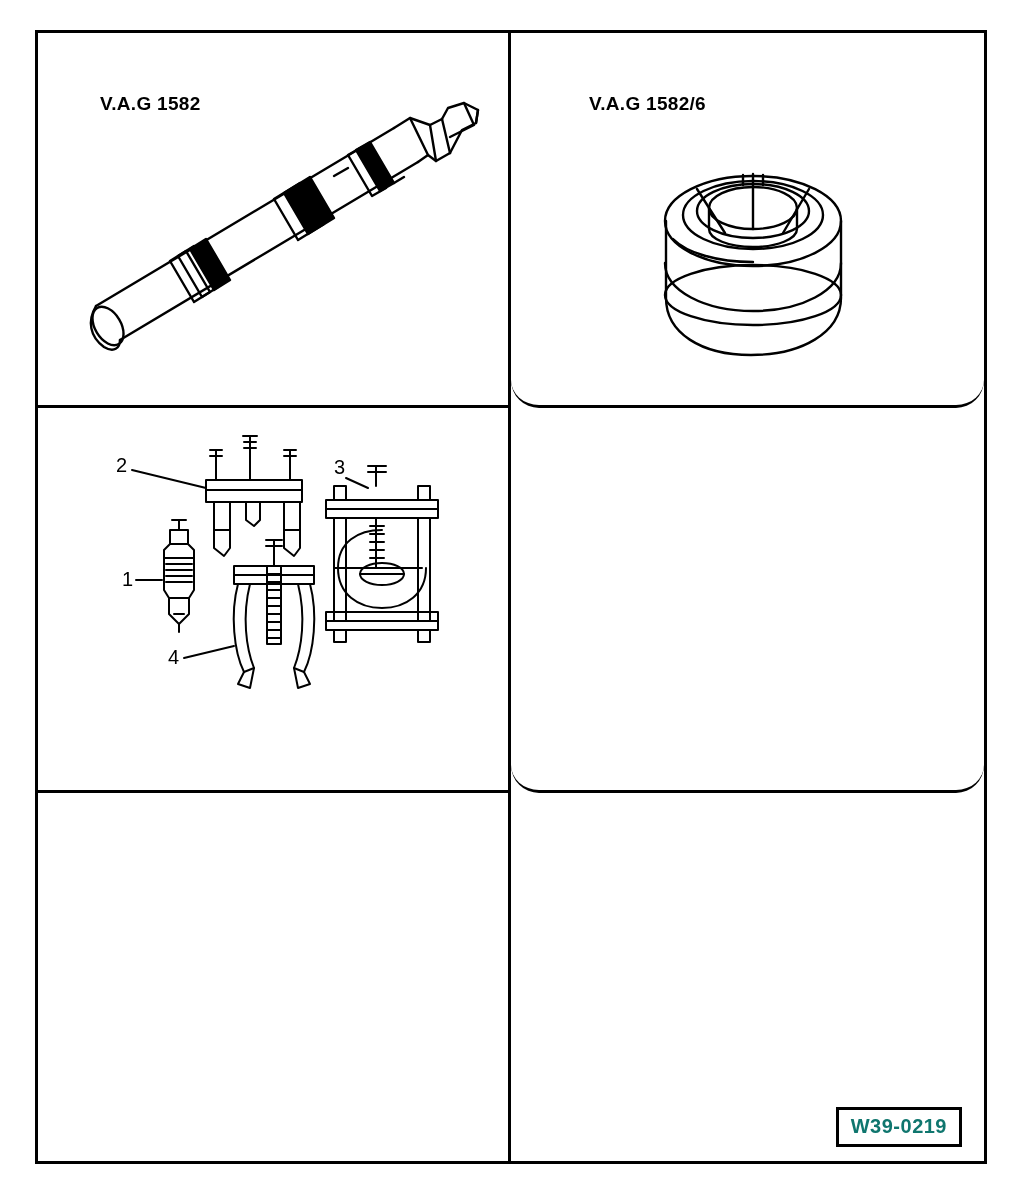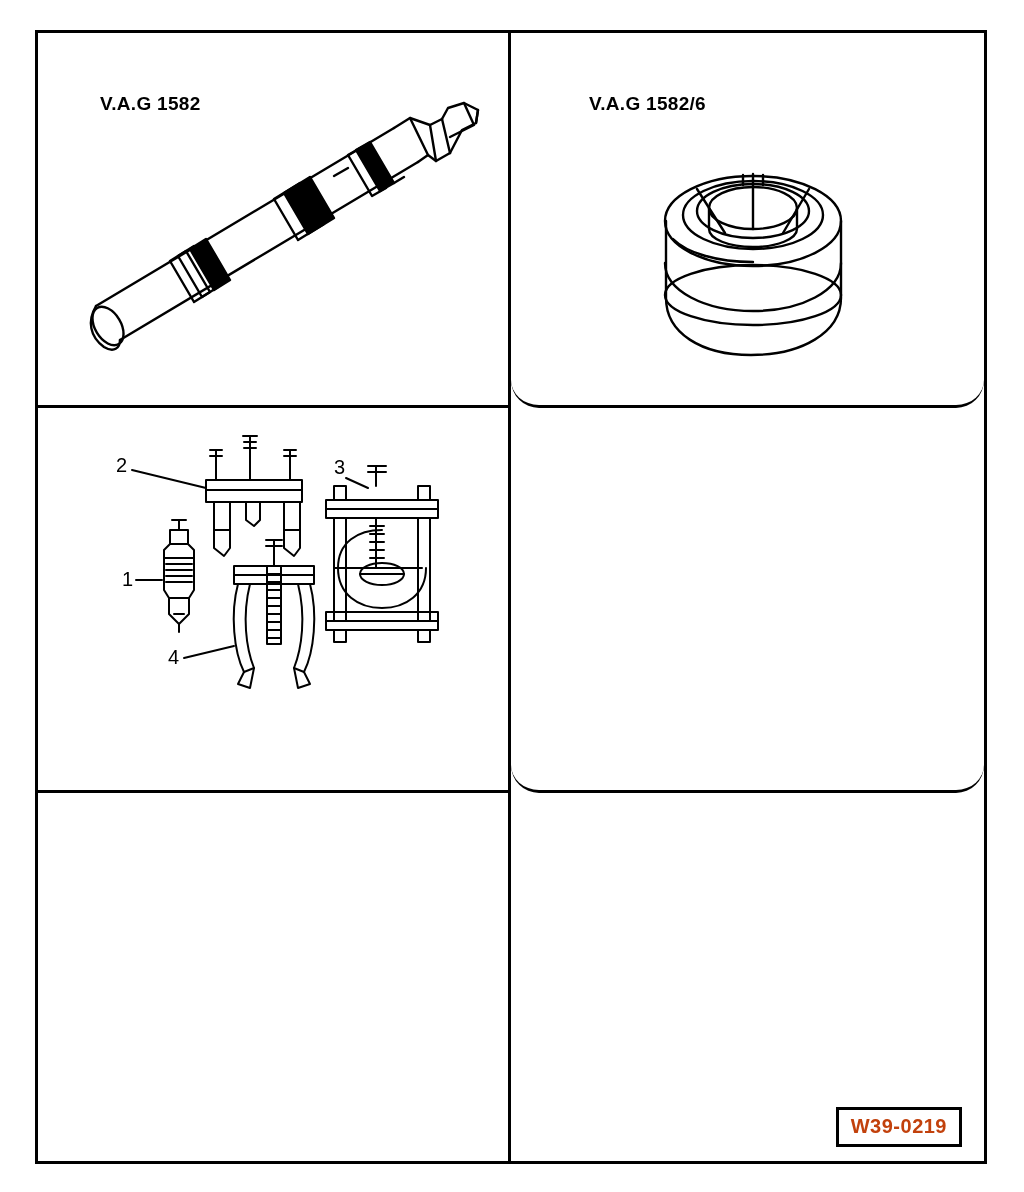--- a/index.html
+++ b/index.html
@@ -57,21 +57,21 @@
   .partnum {
     position: absolute;
     right: 22px;
     bottom: 14px;
     border: 3px solid #000;
     padding: 5px 12px 6px 12px;
     font-size: 20px;
     font-weight: bold;
     letter-spacing: 0.5px;
     background: #fff;
-    color: #c2410c;
+    color: #0f766e;
   }
   svg { display: block; }
   svg * { vector-effect: non-scaling-stroke; }
 </style>
 </head>
 <body>
 
 <div id="sheet">
   <div class="grid">
 

